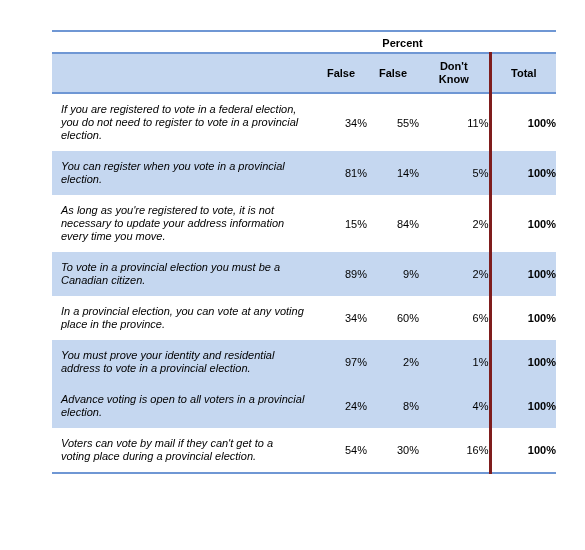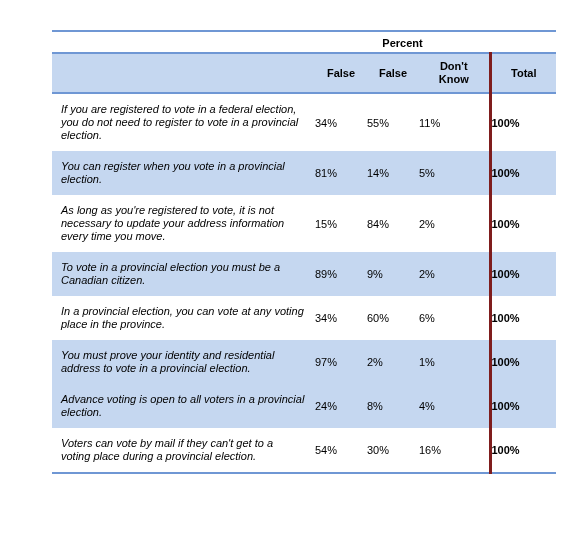--- a/index.html
+++ b/index.html
@@ -78,21 +78,21 @@
     padding: 9px 0;
   }
   tbody tr.data-row td.stmt {
     text-align: left;
     padding-left: 9px;
     padding-right: 10px;
     line-height: 13px;
     font-style: italic;
   }
   tbody tr.data-row td.num {
-    text-align: left;
+    text-align: right;
   }
   tbody tr.data-row td.total-col {
     font-weight: bold;
   }
 
   tbody tr.shade td { background: #c5d7f0; }
   tbody tr.plain td { background: #ffffff; }
 
   
   tr.bottom-rule td {

